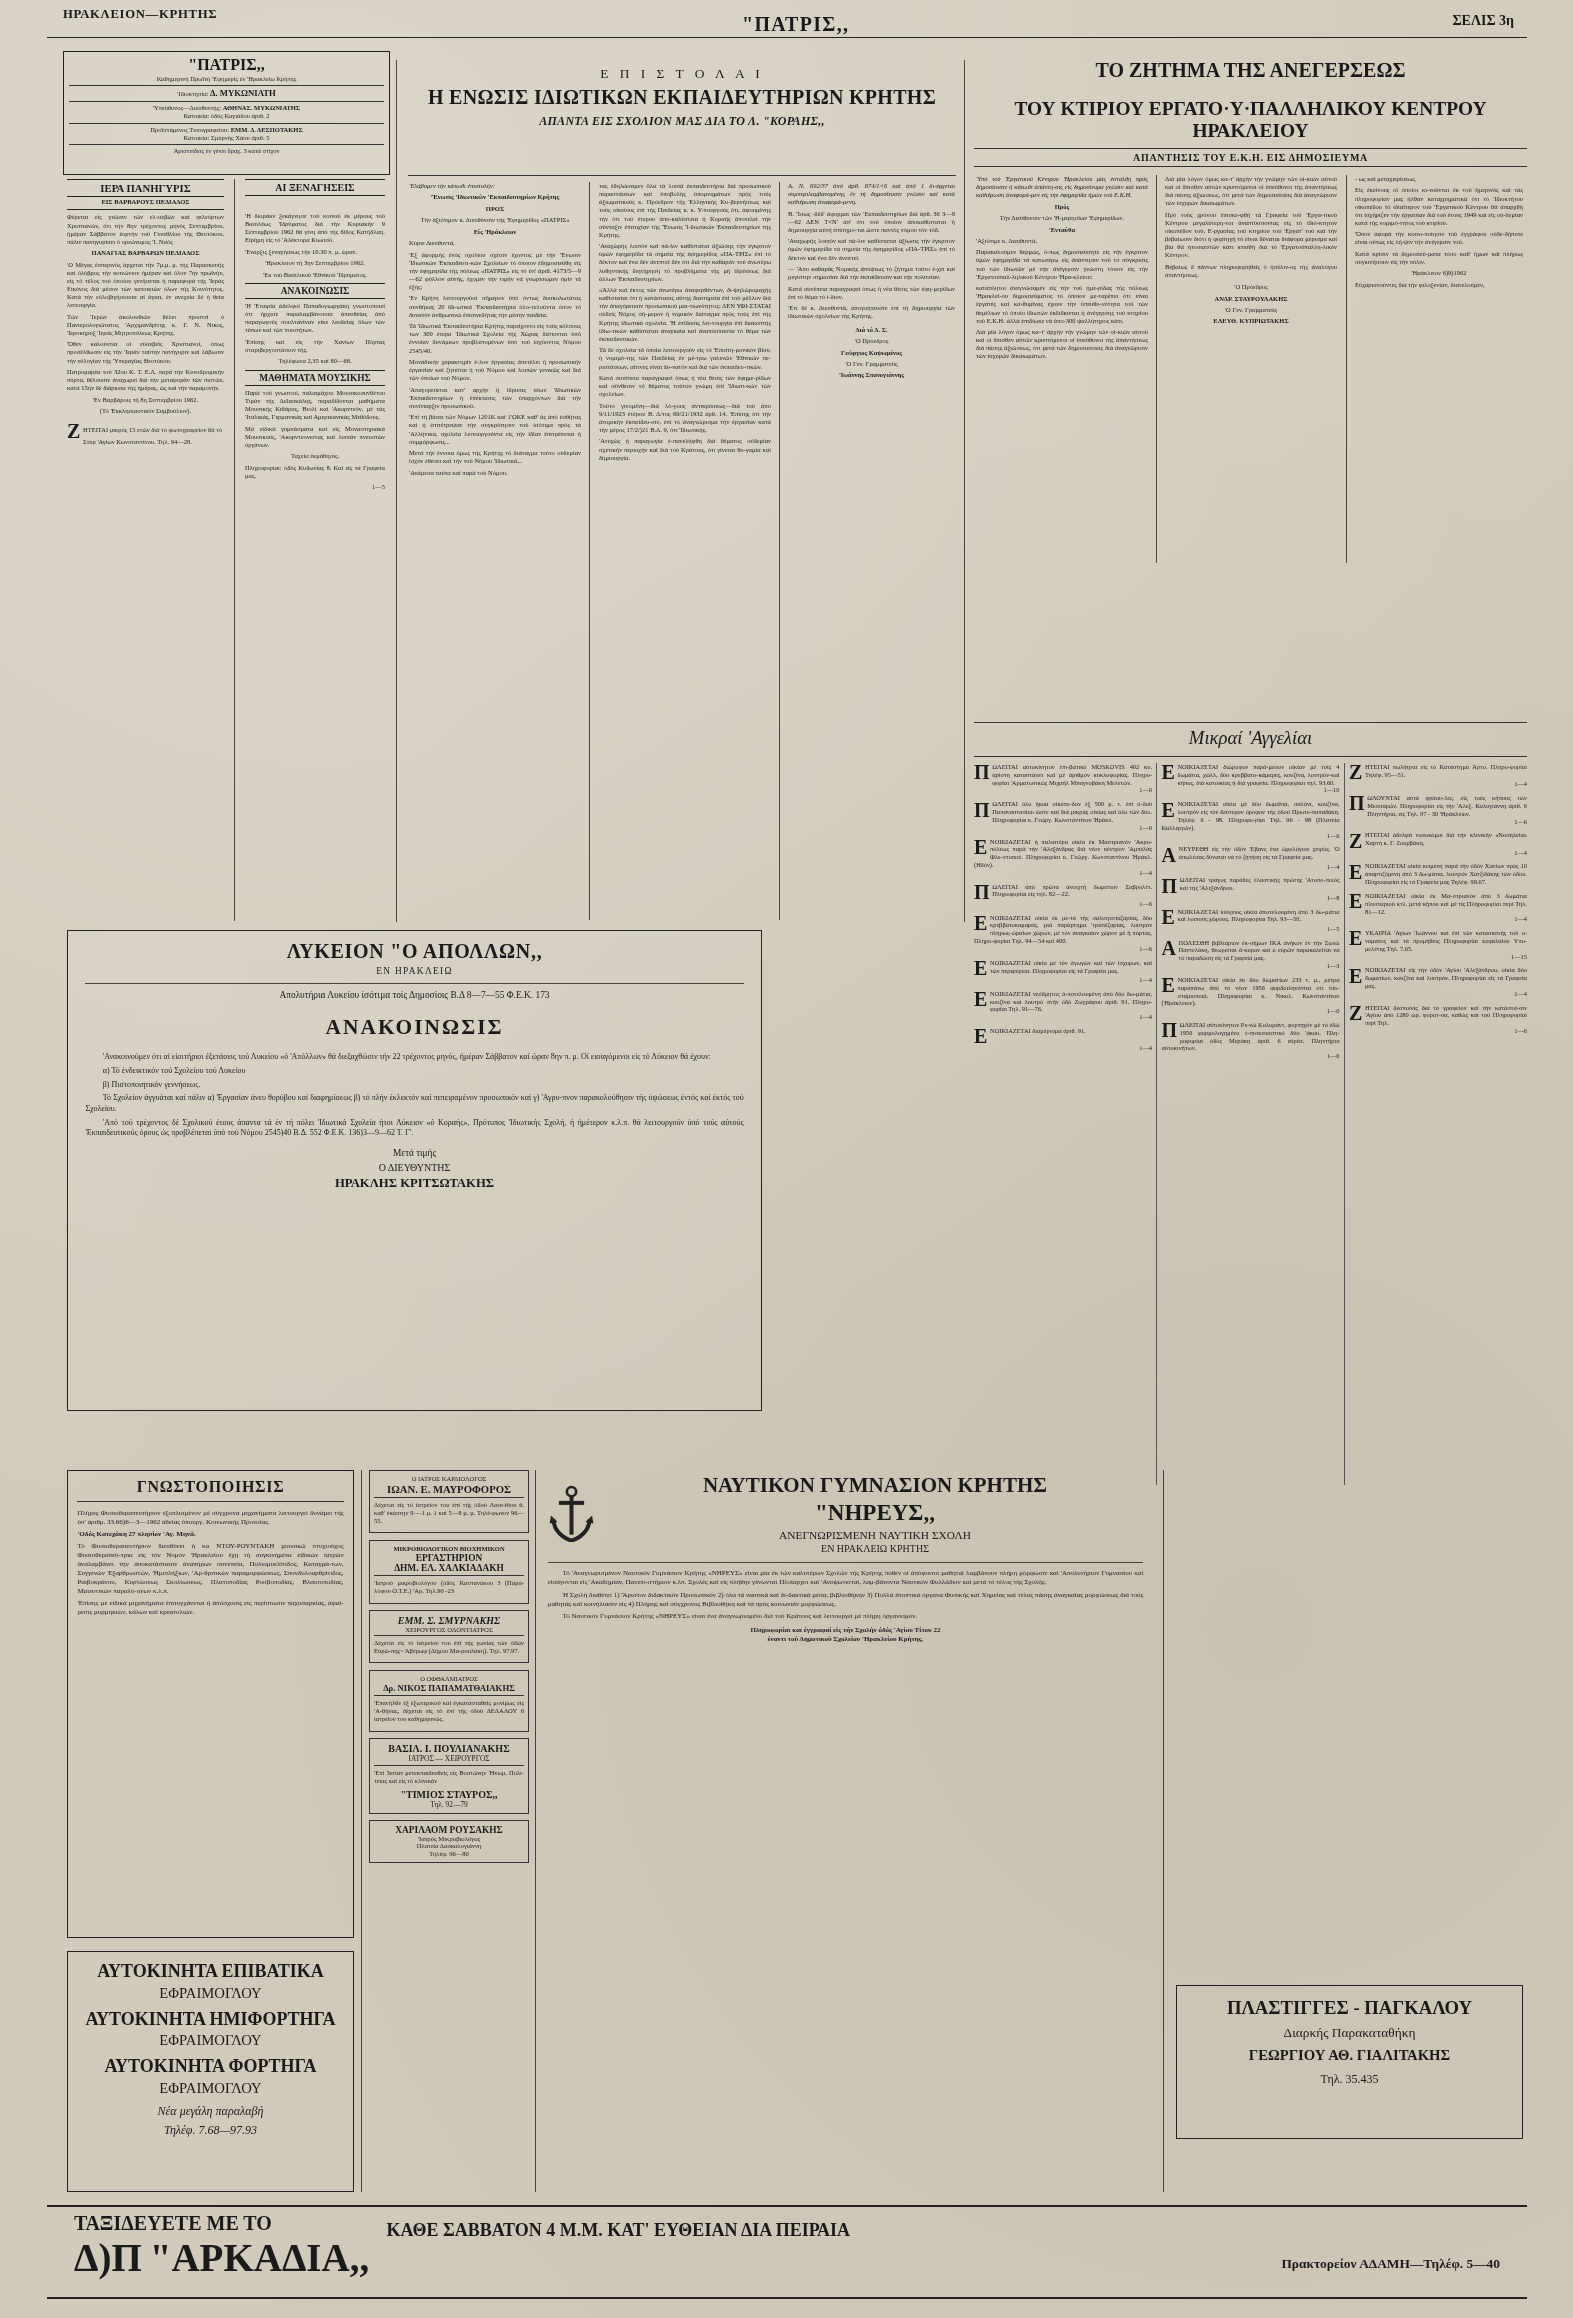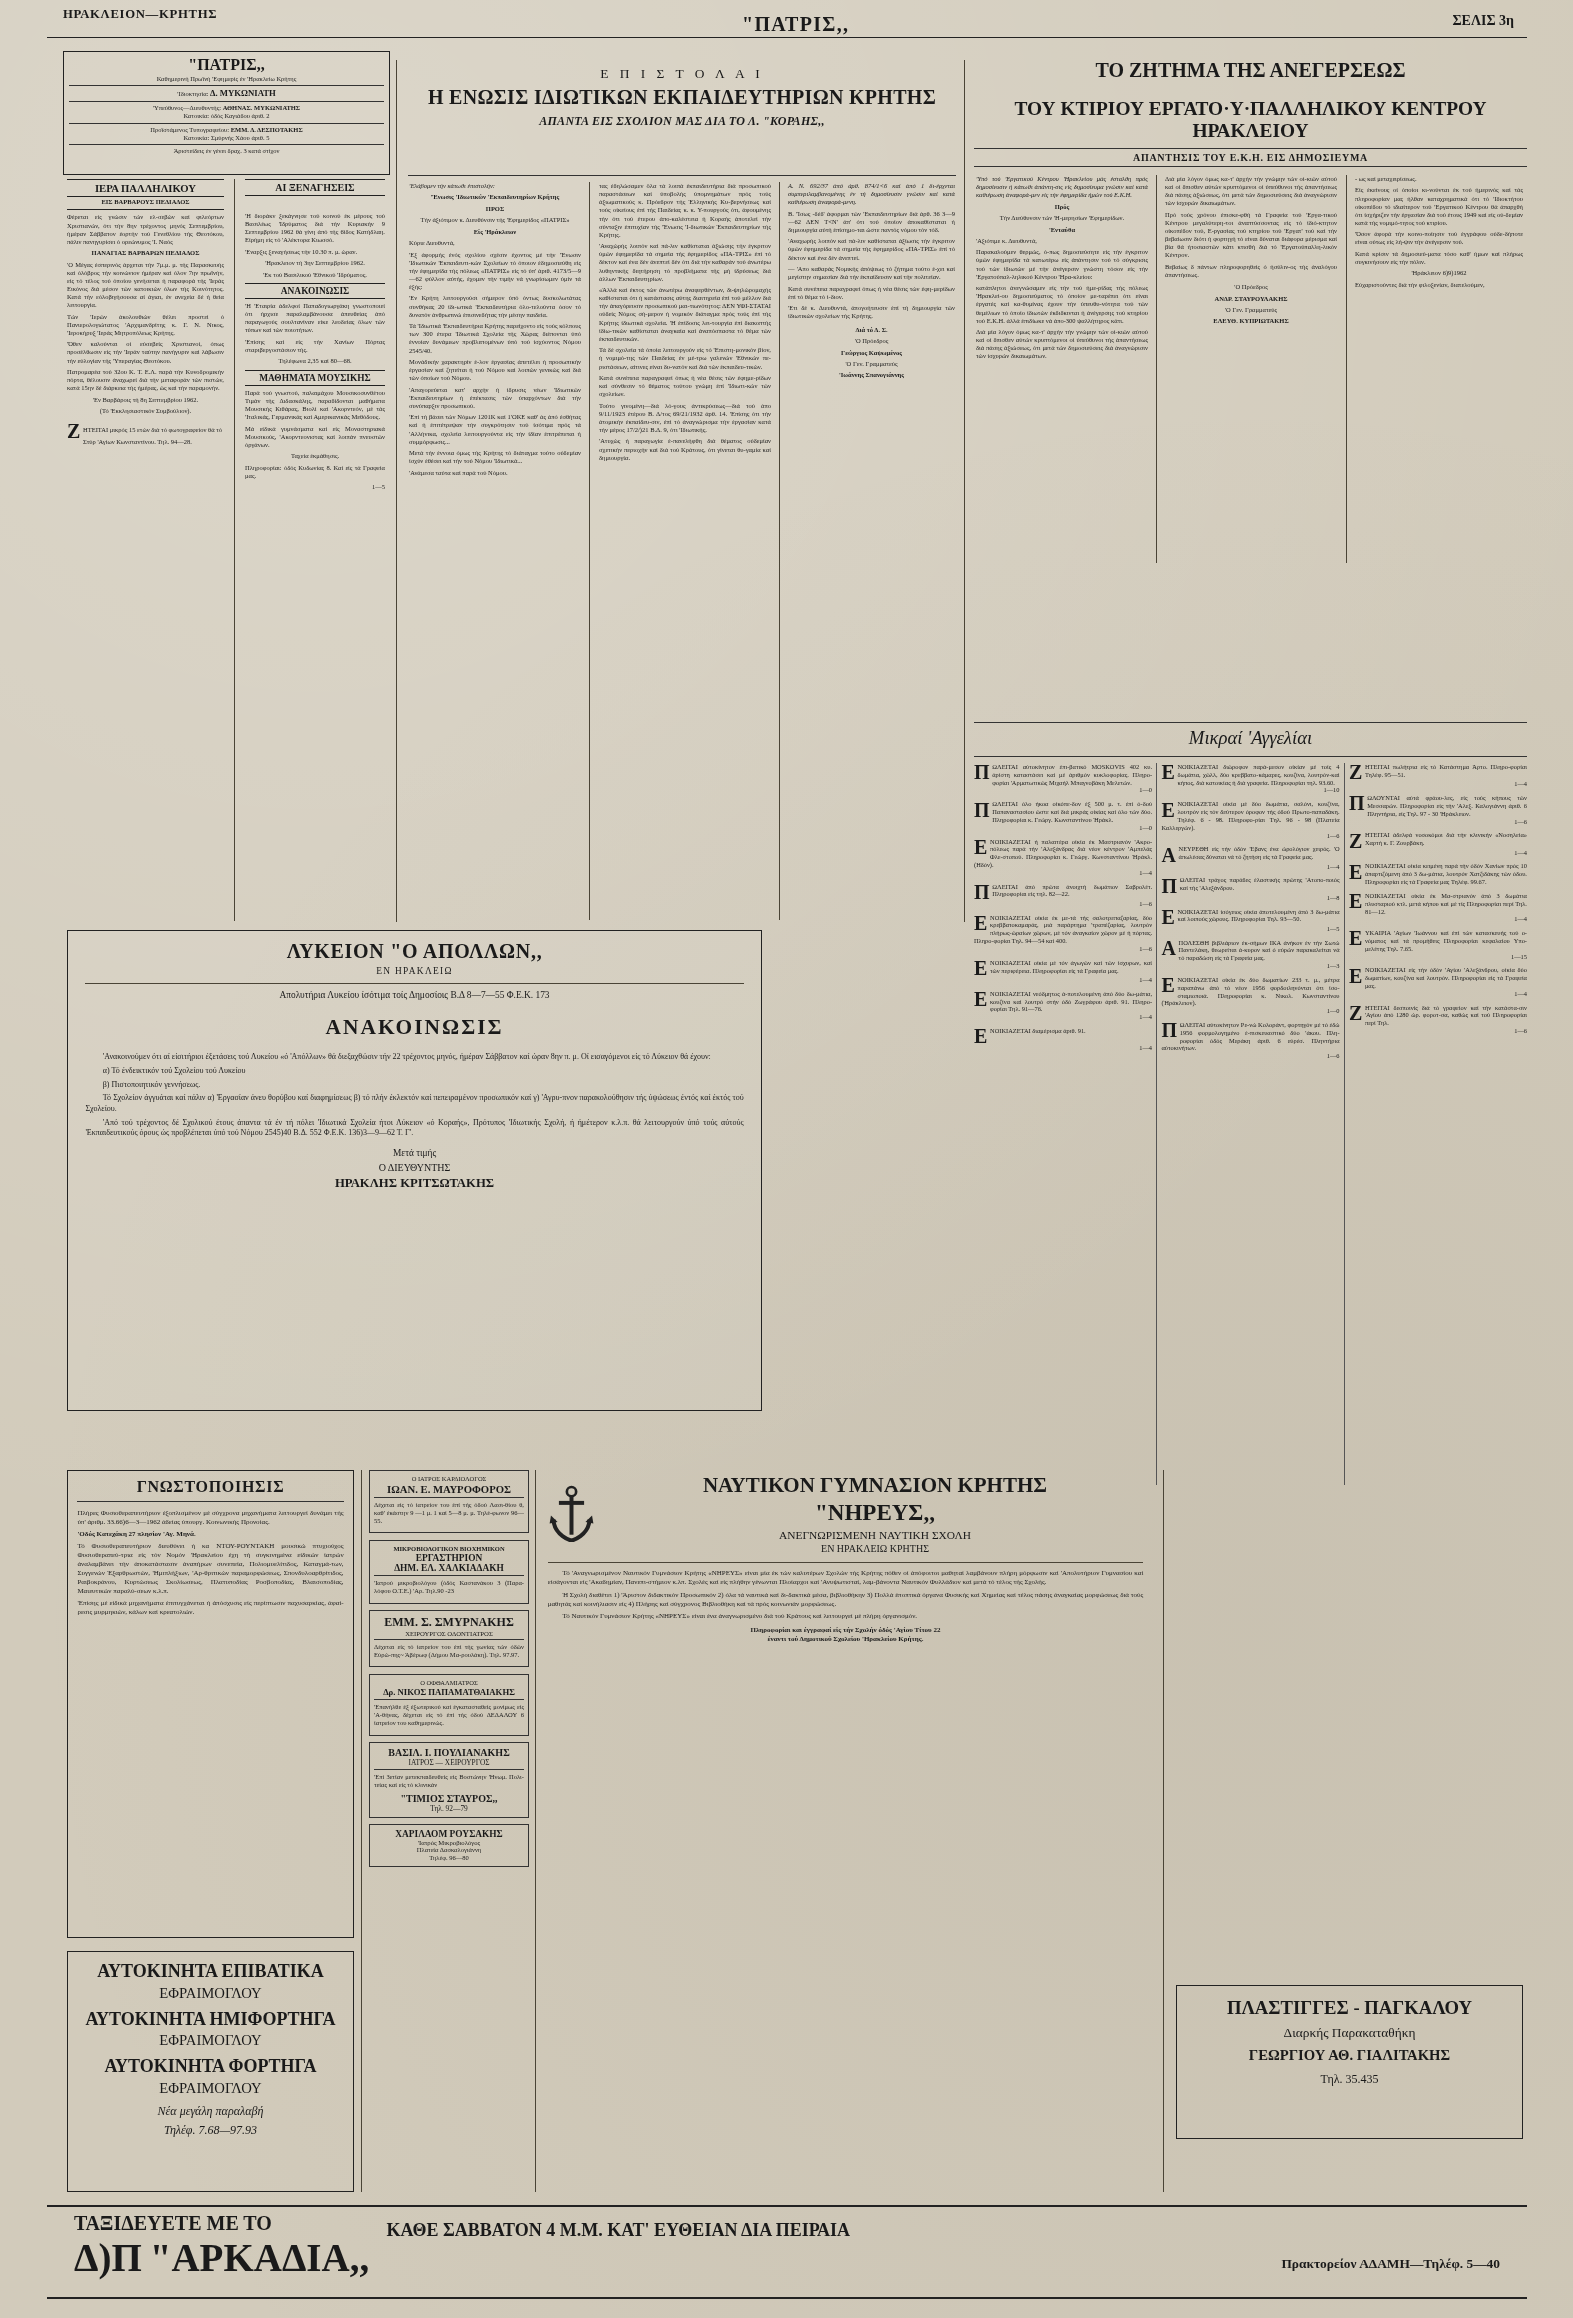--- a/index.html
+++ b/index.html
@@ -77,21 +77,21 @@
     </div>
     <div class="xtiny ctr" style="padding:2px 0; border-bottom:0.7px solid #333;">
       <span>Προϊστάμενος Τυπογραφείου:</span>
       <span class="bold">ΕΜΜ. Δ. ΔΕΣΠΟΤΑΚΗΣ</span>
       <div>Κατοικία: Σμύρνής Χάου άριθ. 5</div>
     </div>
     <div class="xtiny ctr" style="padding-top:2px;">Άριστείδεις ἐν γένει δραχ. 3 κατά στίχον</div>
   </div>
 
   <div class="col" style="left:67px; top:179px; width:157px;">
-    <div class="ctr bold" style="font-size:10.7px; border-top:1.3px solid #222; border-bottom:0.7px solid #222; padding:2px 0;">ΙΕΡΑ ΠΑΛΛΗΛΙΚΟΥ</div>
+    <div class="ctr bold" style="font-size:10.7px; border-top:1.3px solid #222; border-bottom:0.7px solid #222; padding:2px 0;">ΙΕΡΑ ΠΑΝΗΓΥΡΙΣ</div>
     <div class="ctr bold xtiny" style="padding:1.3px 0 2.7px 0; border-bottom:0.7px solid #222; margin-bottom:3.3px;">ΕΙΣ ΒΑΡΒΑΡΟΥΣ ΠΕΔΙΑΔΟΣ</div>
     <p class="xtiny just">Φέρεται είς γνώσιν τών ελ-σεβών καί φιλεόρτων Χριστιανών, ότι τήν 8ην τρέχοντος μηνός Σεπτεμβρίου, ήμέραν Σάββατον έορτήν τού Γενεθλίου τής Θεοτόκου, πάλιν πανηγυρίσει ό ορεώνυμος 'Ι. Ναός</p>
     <p class="xtiny ctr bold">ΠΑΝΑΓΙΑΣ ΒΑΡΒΑΡΩΝ ΠΕΔΙΑΔΟΣ</p>
     <p class="xtiny just">'Ο Μέγας έσπερινός άρχεται τήν 7μ.μ. μ. τής Παρασκευής καί όλόβρος τήν κοινώνιον ήμέραν καί όλον 7ην πρωϊνήν, είς τό τέλος τού όποίου γενήσεται ή παραφορά τής 'Ιεράς Εικόνος διά μέσον τών κατοικιών όλων τής Κοινότητος. Κατά τήν εόλοβιγήσουσα αί άγιαι, έν ανεχεία δέ ή θεία λειτουργία.</p>
     <p class="xtiny just">Τών 'Ιερών άκολουθιών θέλει προστεί ό Πανιερολογιώτατος 'Αρχιμανδρίτης κ. Γ. Ν. Νικος, 'Ιεροκήρυξ 'Ιεράς Μητροπόλεως Κρήτης.</p>
     <p class="xtiny just">'Όθεν καλούνται οί εύσεβείς Χριστιανοί, όπως προσέλθωσιν είς τήν 'Ιεράν ταύτην πανήγυριν καί λάβωσιν τήν εύλογίαν τής 'Υπεραγίας Θεοτόκου.</p>
     <p class="xtiny just">Πατρομαρέα τού 32ου Κ. Τ. Ε.Λ. παρά τήν Κυνοδρομικήν πόρτα, θέλουσιν άναχωρεί διά τήν μεταφοράν τών πιστών, κατά 15ην δέ διάρκεια τής ήμέρας, ώς καί τήν παραμονήν.</p>
     <p class="xtiny ctr">'Εν Βαρβάροις τή 8η Σεπτεμβρίου 1962.</p>
     <p class="xtiny ctr">(Τό 'Εκκλησιαστικόν Συμβούλιον).</p>
     <div style="margin-top:6.7px;">
@@ -387,21 +387,21 @@
       <div class="ctr bold" style="font-size:10.7px; border-bottom:0.7px solid #333; padding-bottom:2px;">ΙΩΑΝ. Ε. ΜΑΥΡΟΦΟΡΟΣ</div>
       <p class="xtiny just" style="margin-top:2.7px;">Δέχεται είς τό ίατρείον του έπί τής όδού Λασι-θίου θ, καθ' έκάστην 9 —1 μ. 1 καί 5—8 μ. μ. Τηλέ-φωνον 96—55.</p>
     </div>
     <div class="thinbox" style="padding:4px; margin-bottom:6.7px;">
       <div class="ctr xtiny bold">ΜΙΚΡΟΒΙΟΛΟΓΙΚΟΝ ΒΙΟΧΗΜΙΚΟΝ</div>
       <div class="ctr bold" style="font-size:9.4px;">ΕΡΓΑΣΤΗΡΙΟΝ</div>
       <div class="ctr bold" style="font-size:9.4px; border-bottom:0.7px solid #333; padding-bottom:2px;">ΔΗΜ. ΕΛ. ΧΑΛΚΙΑΔΑΚΗ</div>
       <p class="xtiny just" style="margin-top:2.7px;">'Ιατρού μικροβιολόγου (όδός Καστανάκου 3 (Παρα-λόφου Ο.Τ.Ε.) 'Αρ. Τηλ.90 -23</p>
     </div>
     <div class="thinbox" style="padding:4px; margin-bottom:6.7px;">
-      <div class="ctr bold" style="font-size:12px;">ΕΜΜ. Σ. ΣΜΥΡΝΑΚΗΣ</div>
+      <div class="ctr bold" style="font-size:10px;font-style:italic;">ΕΜΜ. Σ. ΣΜΥΡΝΑΚΗΣ</div>
       <div class="ctr" style="font-size:6.7px; border-bottom:0.7px solid #333; padding-bottom:2px;">ΧΕΙΡΟΥΡΓΟΣ ΟΔΟΝΤΙΑΤΡΟΣ</div>
       <p class="xtiny just" style="margin-top:2.7px;">Δέχεται είς τό ίατρείον του έπί τής γωνίας τών όδών Εύρώ-πης~ Άβέρωφ (Δήμου Μα-ρουλάκη). Τηλ. 97.97.</p>
     </div>
     <div class="thinbox" style="padding:4px; margin-bottom:6.7px;">
       <div class="ctr xtiny">Ο ΟΦΘΑΛΜΙΑΤΡΟΣ</div>
       <div class="ctr bold" style="font-size:8.7px; border-bottom:0.7px solid #333; padding-bottom:2px;">Δρ. ΝΙΚΟΣ ΠΑΠΑΜΑΤΘΑΙΑΚΗΣ</div>
       <p class="xtiny just" style="margin-top:2.7px;">'Επανήλθε έξ έξωτερικού καί έγκατασταθείς μονίμως είς 'Α-θήνας, δέχεται είς τό έπί τής όδού ΔΕΔΑΛΟΥ 6 ίατρείον του καθημερινώς.</p>
     </div>
     <div class="thinbox" style="padding:4px; margin-bottom:6.7px;">
       <div class="ctr bold" style="font-size:10px;">ΒΑΣΙΛ. Ι. ΠΟΥΛΙΑΝΑΚΗΣ</div>

